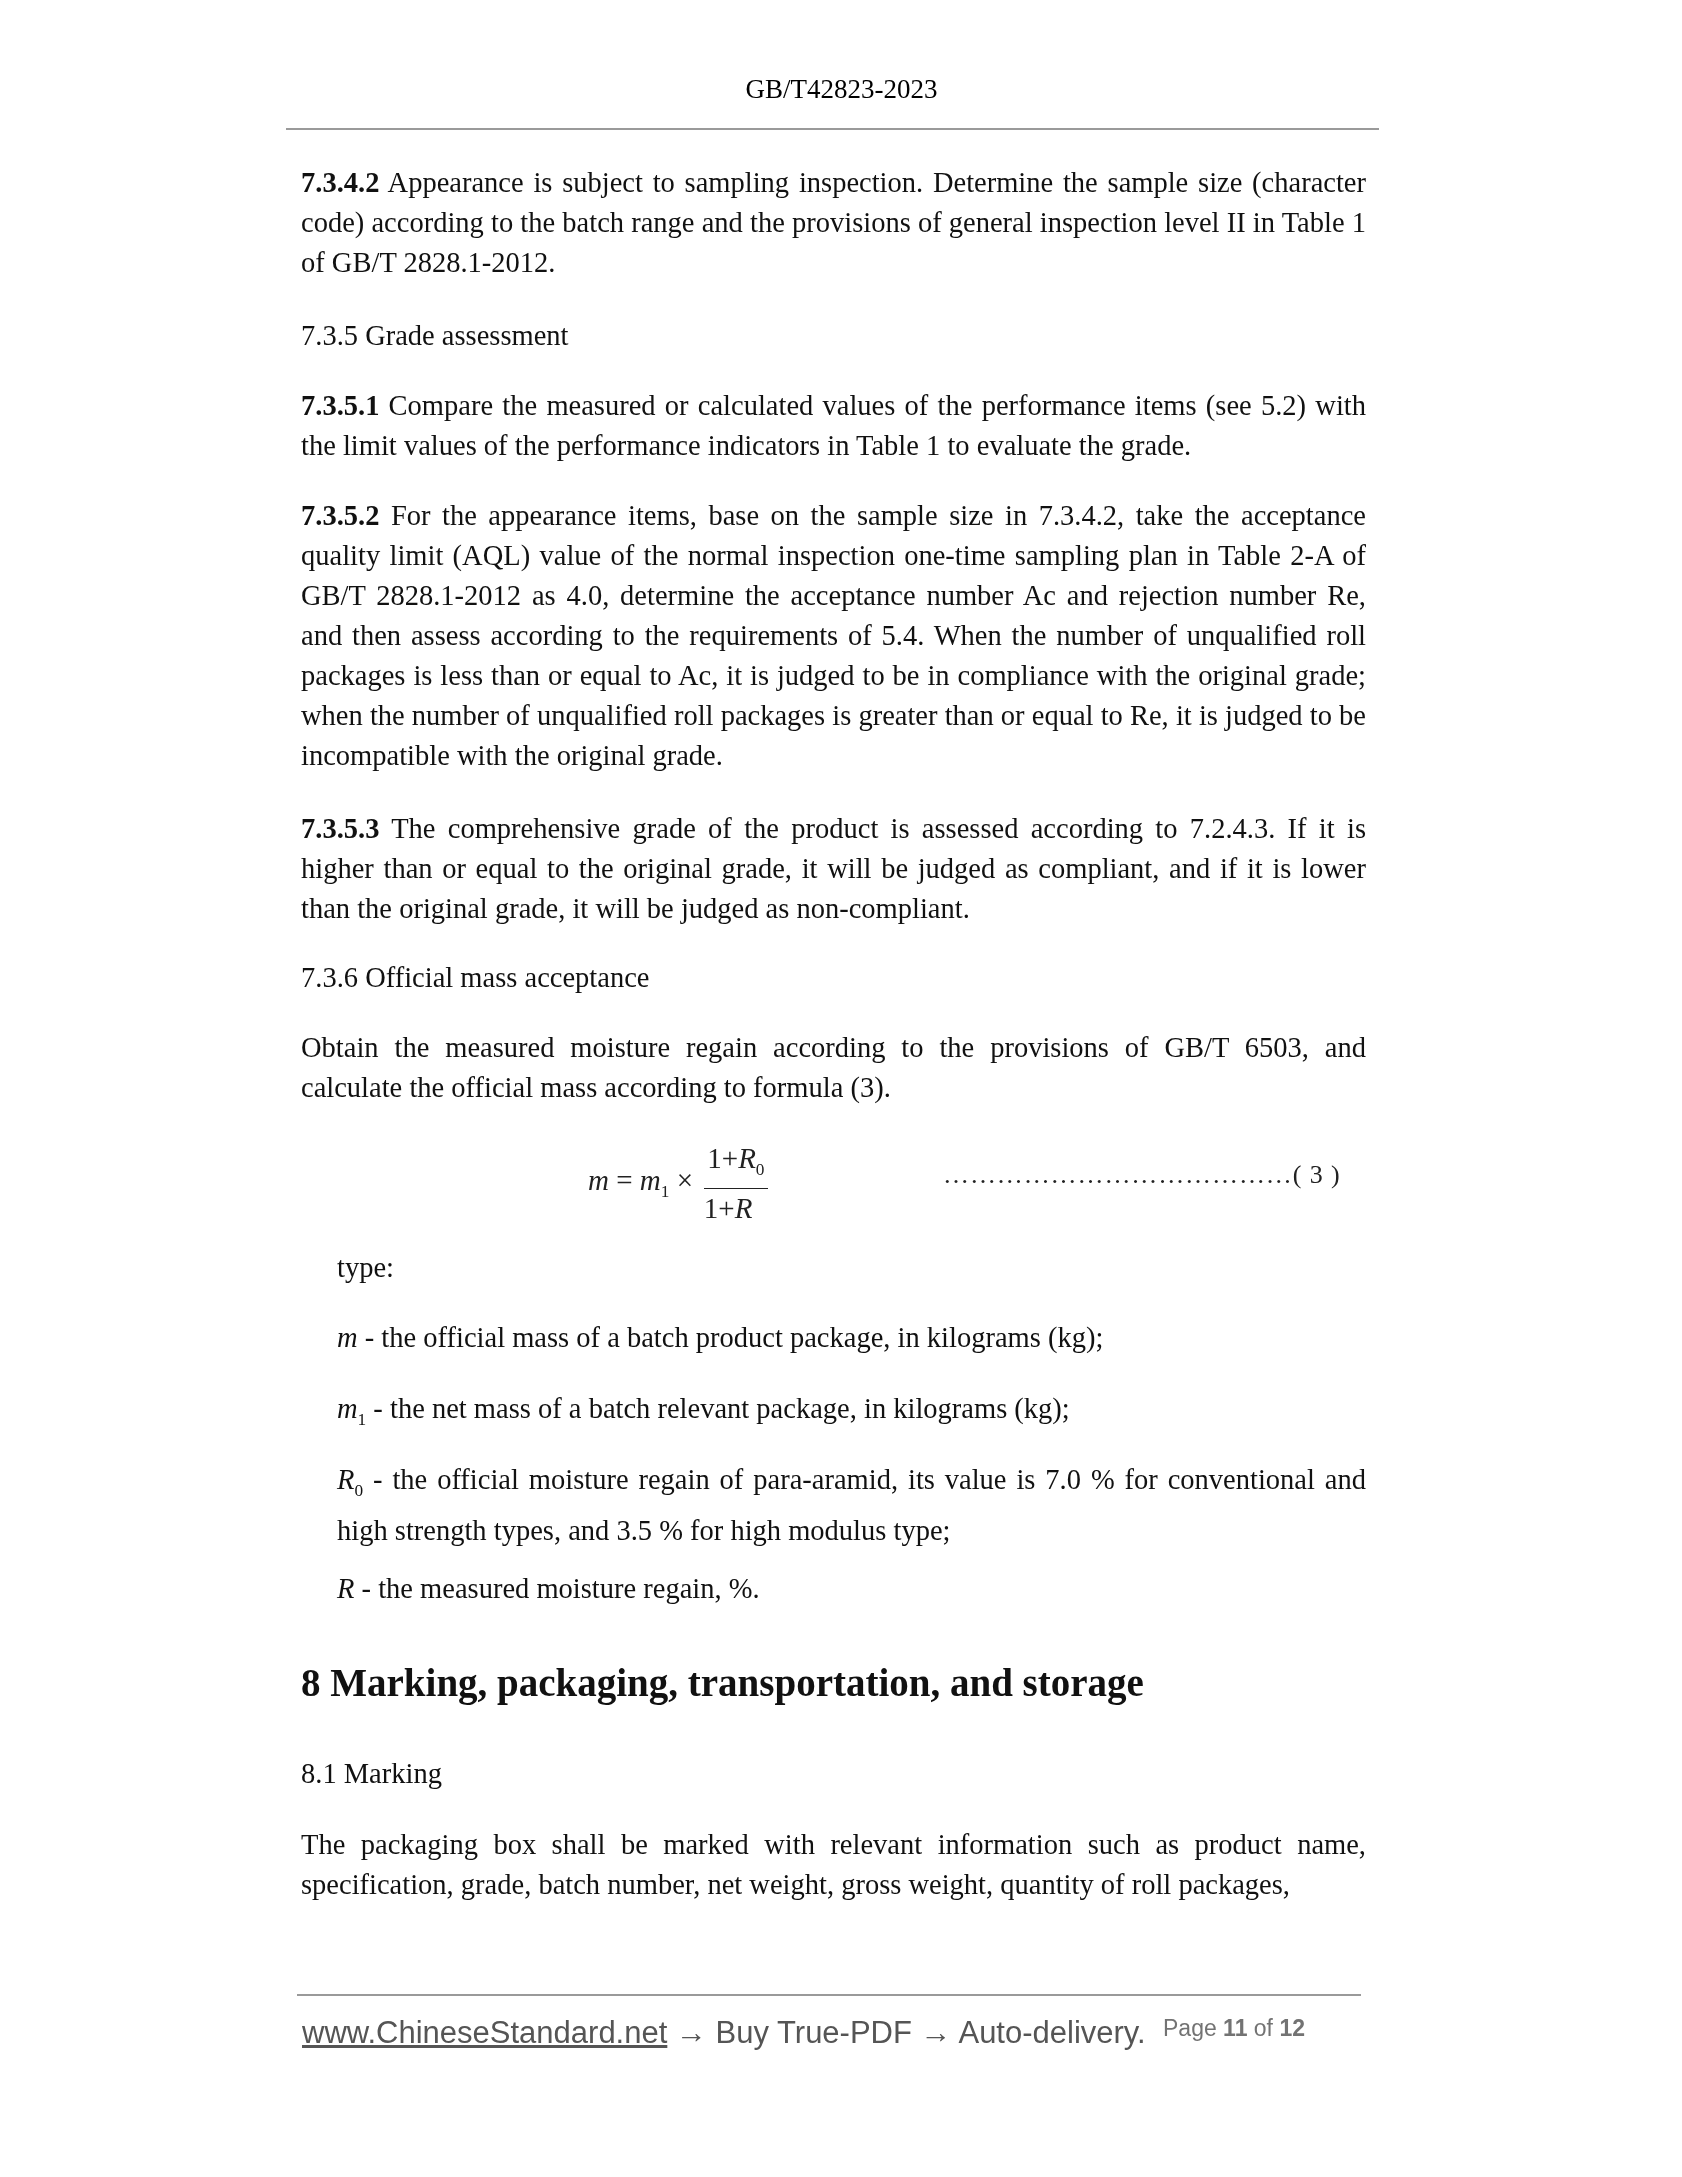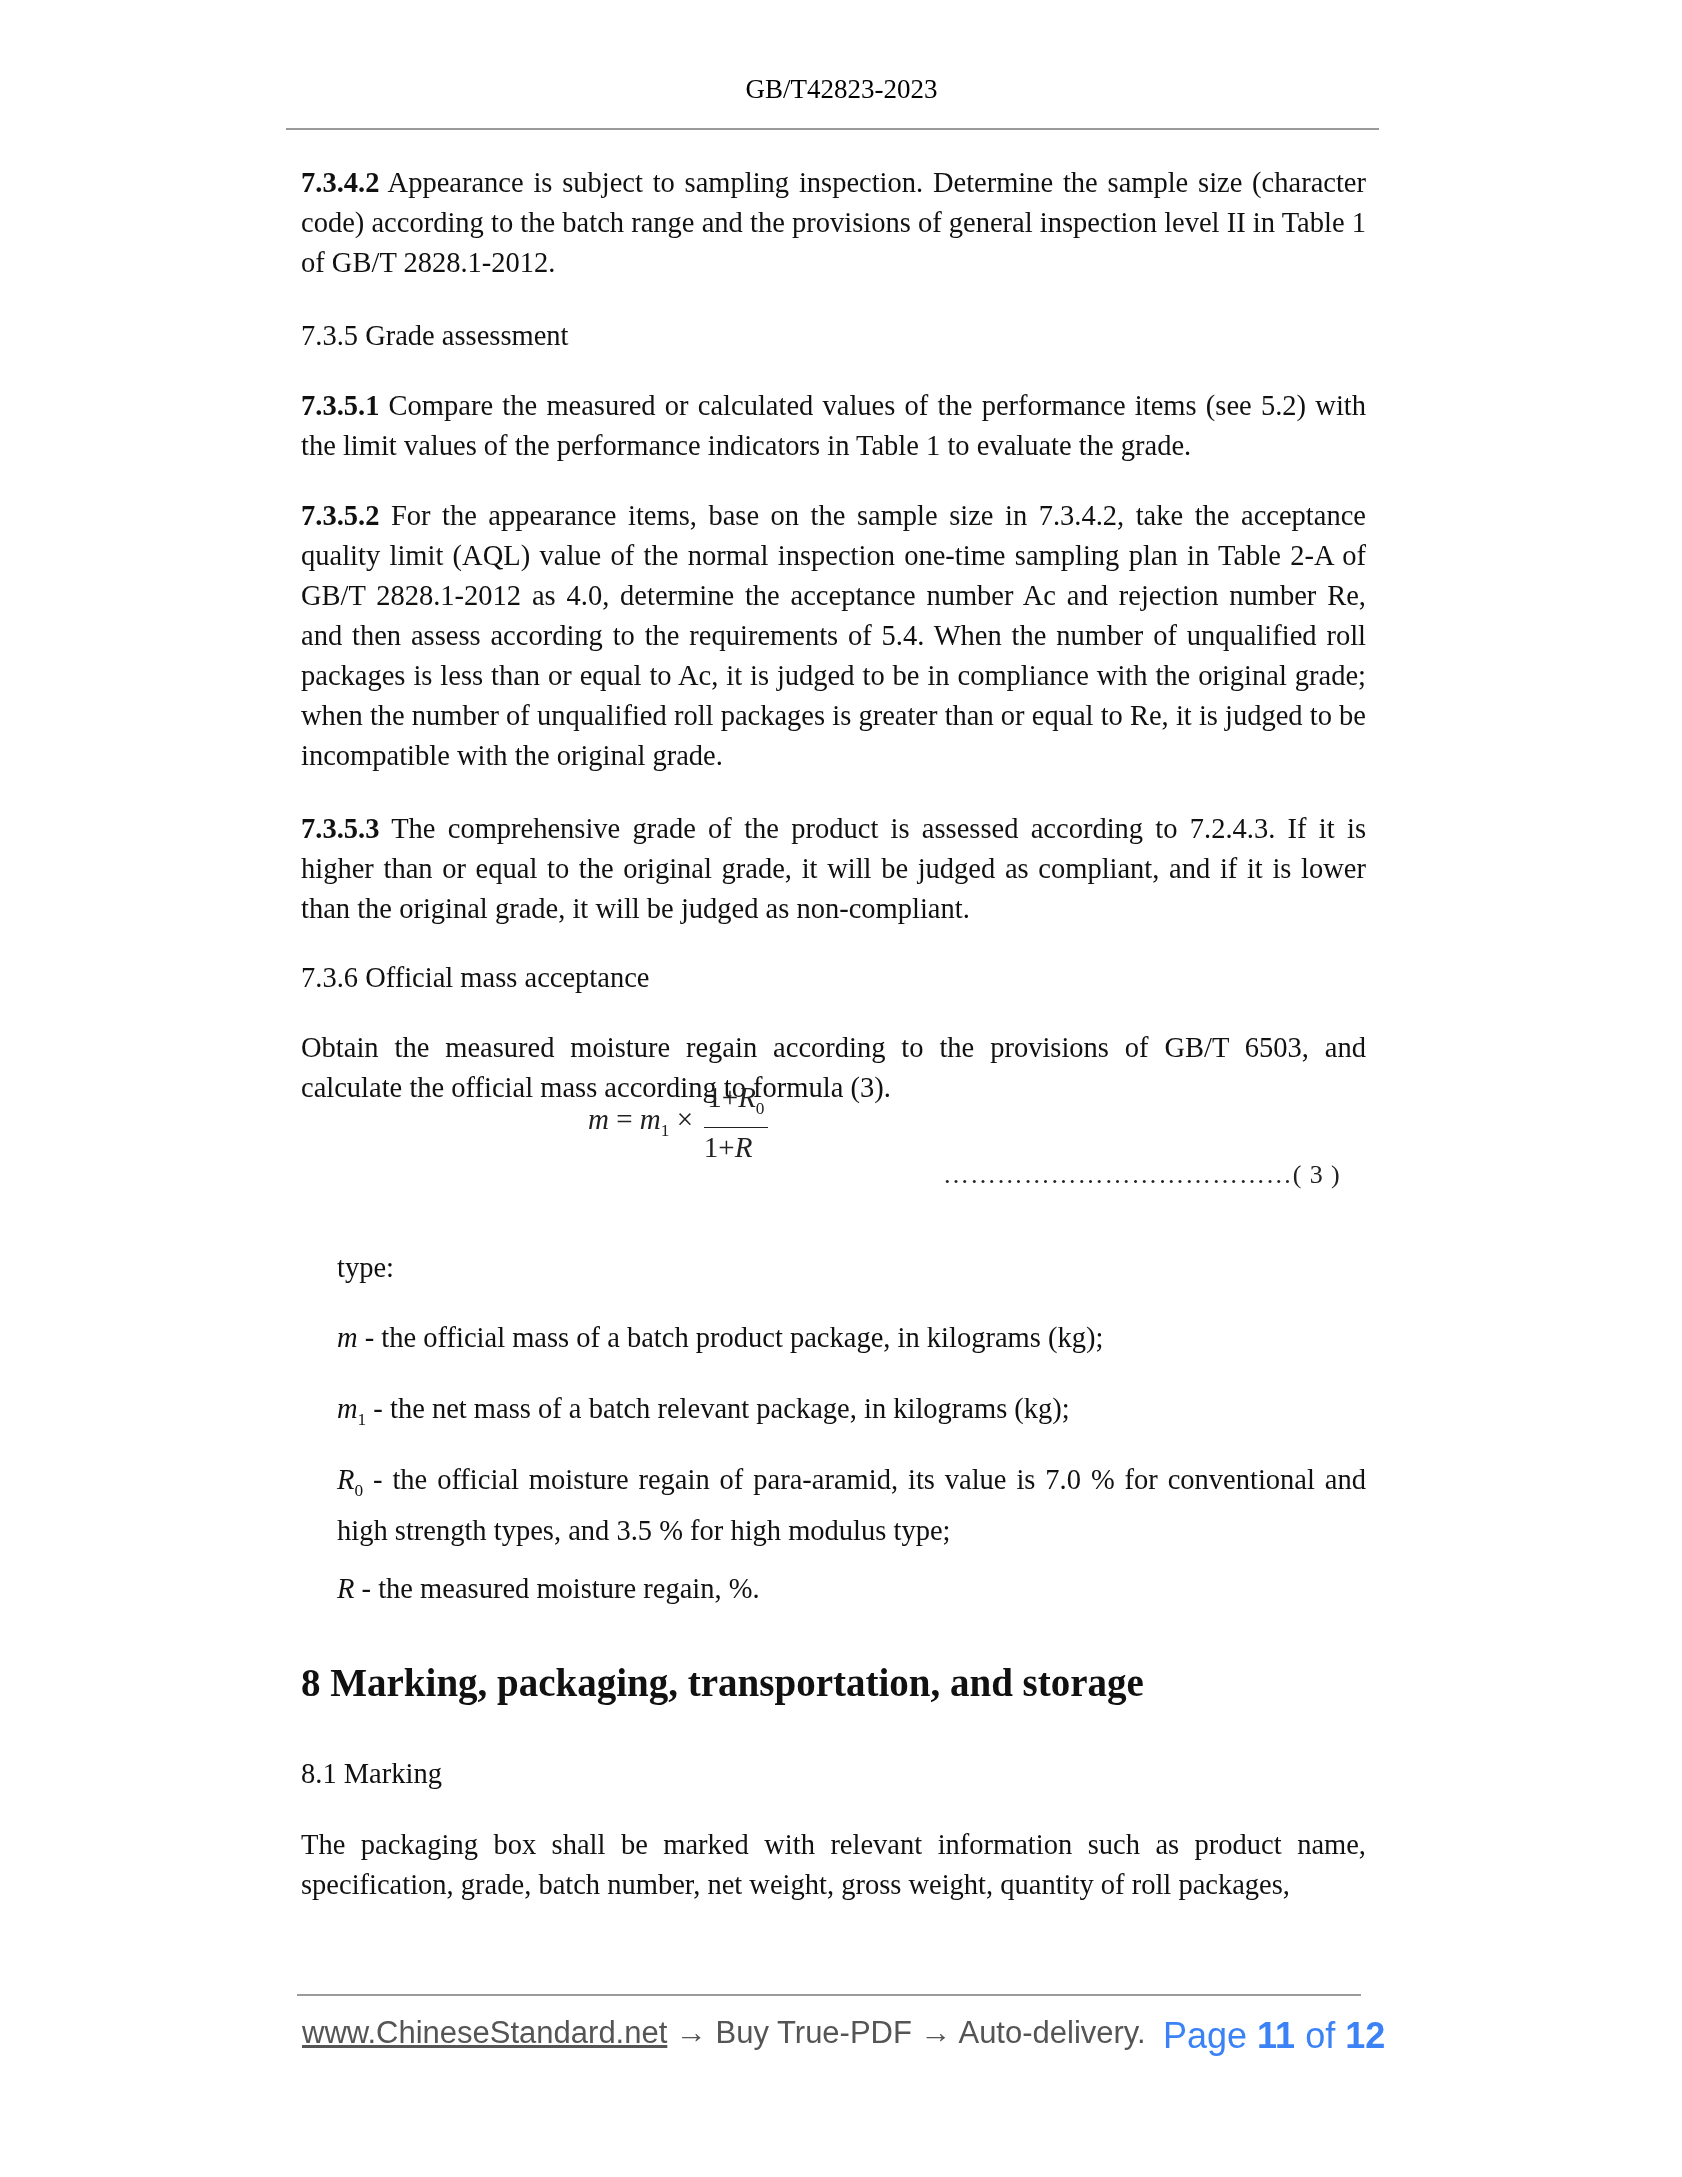--- a/index.html
+++ b/index.html
@@ -5,31 +5,31 @@
   html, body { margin: 0; padding: 0; background: #ffffff; }
   body { width: 1683px; height: 2177px; position: relative; overflow: hidden;
          font-family: "Liberation Serif", "DejaVu Serif", serif; color: #111; }
   .abs { position: absolute; }
   .hdr { top: 74px; left: 0; width: 1683px; text-align: center; font-size: 27px; color: #000000; }
   .hdr-rule { top: 128px; left: 286px; width: 1093px; height: 1.7px; background: #9a9a9a; }
   .p { position: absolute; left: 301px; width: 1065px; font-size: 28.5px; line-height: 40px; text-align: justify; margin: 0; }
   .p.ind { left: 337px; width: 1029px; }
   .bold { font-weight: normal; }
   .h1 { position: absolute; left: 301px; font-size: 39px; font-weight: bold; line-height: 47px; margin: 0; }
-  .formula { position: absolute; top: 1080px; left: 588px; font-size: 29px; font-style: italic; color: #222; }
+  .formula { position: absolute; top: 1141px; left: 588px; font-size: 29px; font-style: italic; color: #222; }
   .frac { display: inline-block; vertical-align: middle; text-align: left; font-style: italic; margin-left: 3.5px; }
   .frac .num { display: block; border-bottom: 1.7px solid #222; padding: 0 3.5px 1.7px 3.5px; line-height: 35px; }
   .frac .den { display: block; line-height: 35px; padding-top: 1.7px; }
   .up { font-style: normal; }
   sub { font-size: 17.3px; font-style: normal; }
   .fnum { position: absolute; top: 1160px; left: 943px; font-size: 26px; color: #222; letter-spacing: 0.9px; }
   .ftr-rule { top: 1994px; left: 297px; width: 1064px; height: 1.7px; background: #9a9a9a; }
   .ftr-left { top: 2015px; left: 302px; font-family: "Liberation Sans", "DejaVu Sans", sans-serif; font-size: 31px; color: #555; }
   .ftr-left a { color: #555; text-decoration: underline; }
-  .ftr-right { top: 2015px; left: 1163px; font-family: "Liberation Sans", "DejaVu Sans", sans-serif; font-size: 36px; color: #3b82f6; }
+  .ftr-right { top: 2015px; left: 1163px; font-family: "Liberation Sans", "DejaVu Sans", sans-serif; font-size: 23px; color: #737373; }
   .ftr-right b { font-weight: bold; }
   .italic { font-style: italic; }
 </style>
 </head>
 <body>
 
 <div class="abs hdr">GB/T42823-2023</div>
 <div class="abs hdr-rule"></div>
 
 <p class="p" style="top:163px;"><b>7.3.4.2</b><span> Appearance is subject to sampling inspection. Determine the sample size (character code) according to the batch range and the provisions of general inspection level II in Table 1 of GB/T 2828.1-2012.</span></p>

